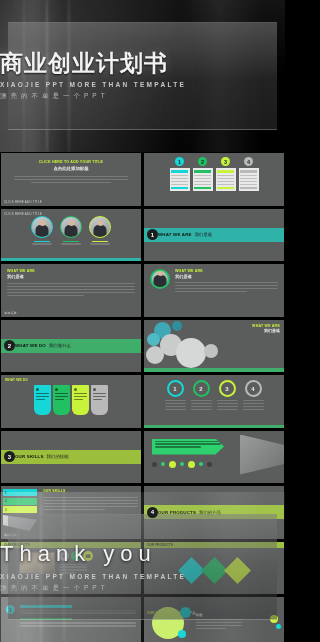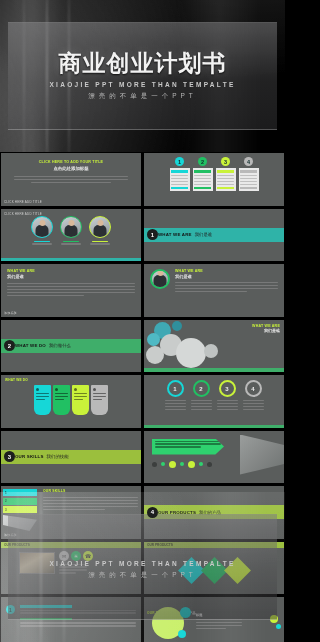--- a/index.html
+++ b/index.html
@@ -35,21 +35,21 @@
   .hero { position:absolute; left:0; width:285px; }
   .hero-top { top:0; height:152px; }
   .hero-bot { top:492px; height:150px; }
   .hero-plate {
     position:absolute; left:8px; right:8px; top:22px; bottom:22px;
     background:linear-gradient(180deg, rgba(120,120,122,.55), rgba(80,80,82,.42) 55%, rgba(55,55,57,.5));
     border-top:1px solid rgba(255,255,255,.22);
     border-bottom:1px solid rgba(255,255,255,.10);
   }
   .hero-inner { position:absolute; inset:0; display:flex; flex-direction:column;
-                align-items:center; justify-content:center; z-index:4; }
+                justify-content:center; z-index:4; }
 
   .cn-title {
     color:#f2f2f2; font-size:23px; font-weight:bold; letter-spacing:1px;
     line-height:1; text-shadow:0 1px 2px rgba(0,0,0,.8), 0 0 10px rgba(255,255,255,.18);
   }
   .en-sub {
     color:#c9c9c9; font-size:6.5px; letter-spacing:2.3px; margin-top:6px; font-weight:bold;
   }
   .cn-sub {
     color:#b6b6b6; font-size:6.5px; letter-spacing:4px; margin-top:4px;
@@ -536,16 +536,17 @@
 </div>
 
 <div class="hero hero-bot silk">
   <div class="fold" style="left:14%"></div>
   <div class="fold" style="left:22%; opacity:.7"></div>
   <div class="fold" style="left:6%; opacity:.45"></div>
   <div class="band" style="left:0%; width:20%"></div>
   <div class="band" style="left:68%; width:26%; opacity:.5"></div>
   <div class="hero-plate"></div>
   <div class="hero-inner">
+    <div class="thanks">Thank you</div>
     <div class="en-sub">XIAOJIE PPT MORE THAN TEMPALTE</div>
     <div class="cn-sub">漂亮的不单是一个PPT</div>
   </div>
 </div>
 
 </body></html>

